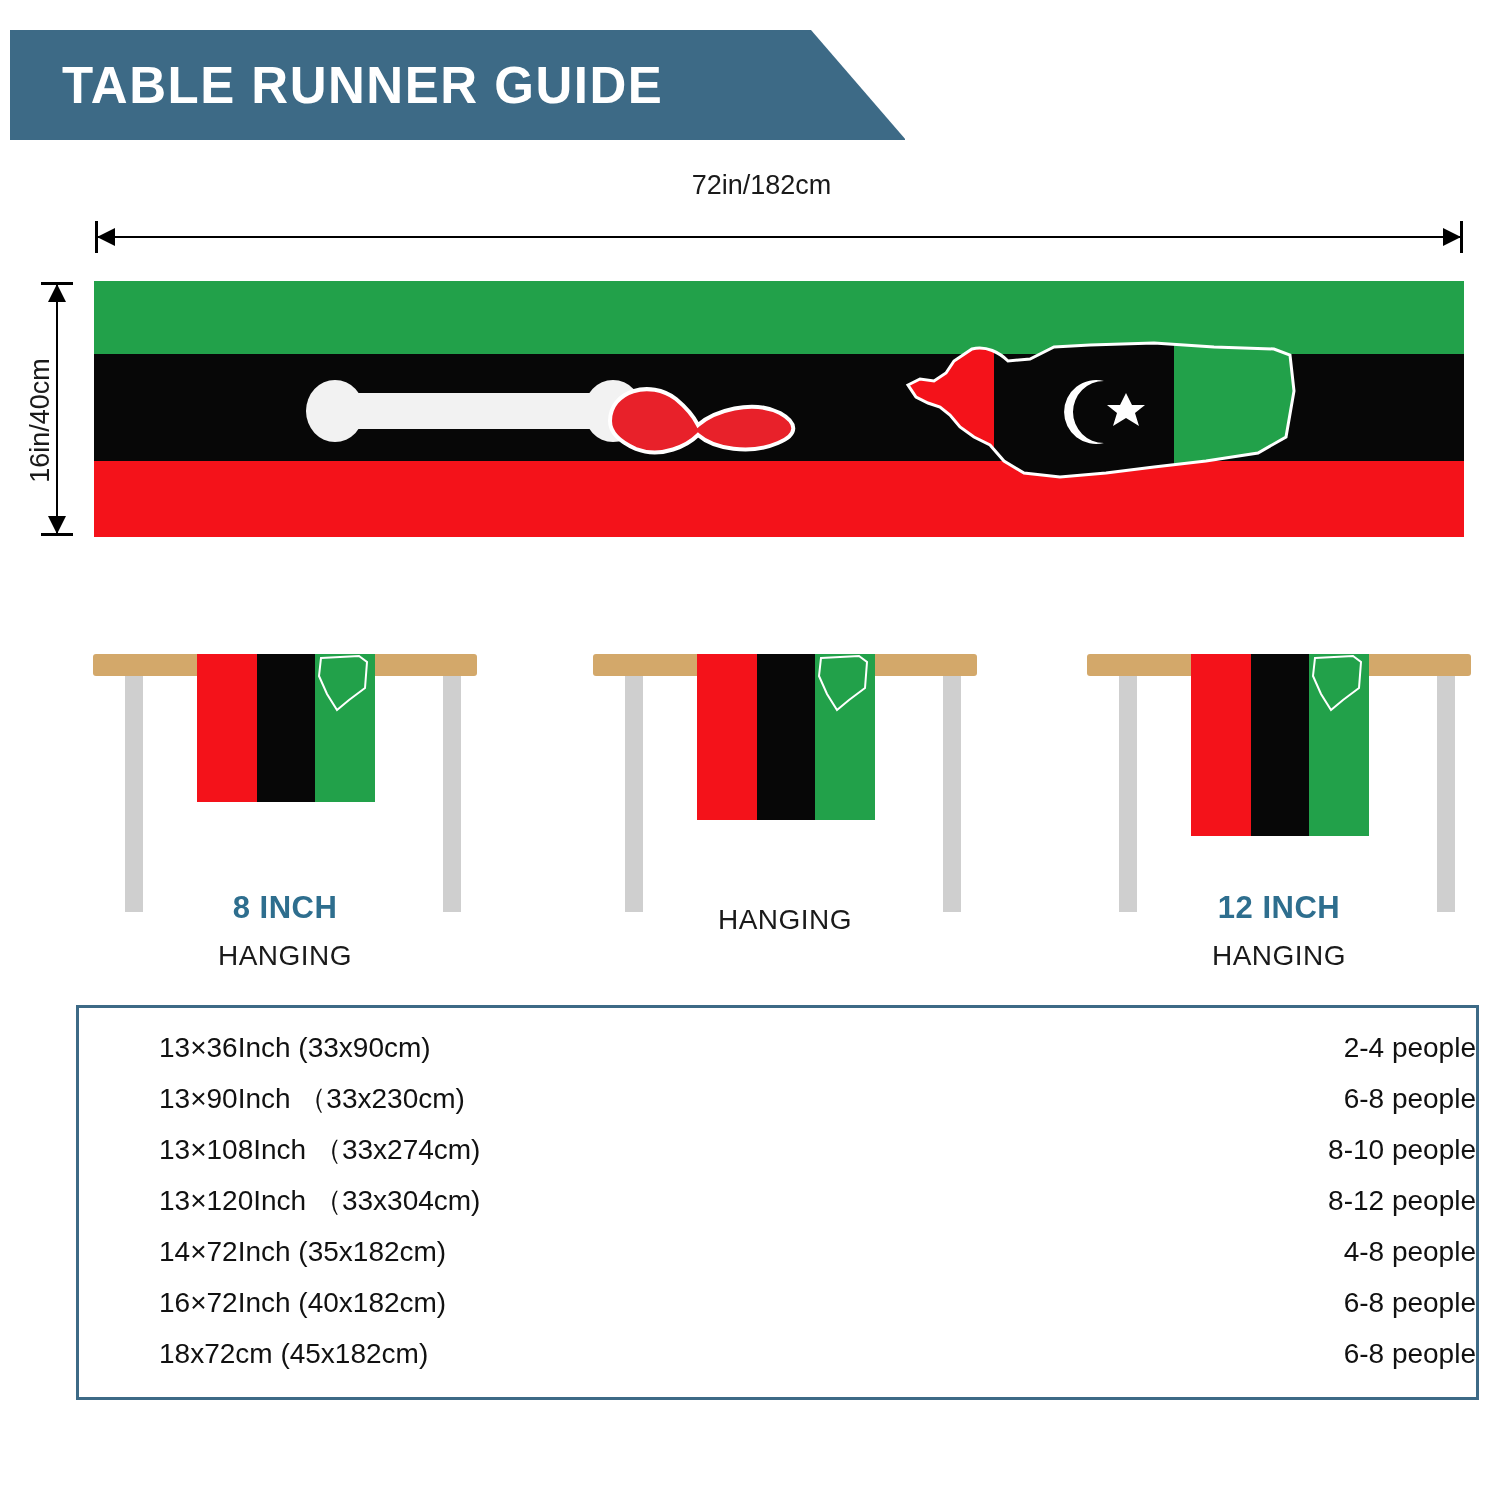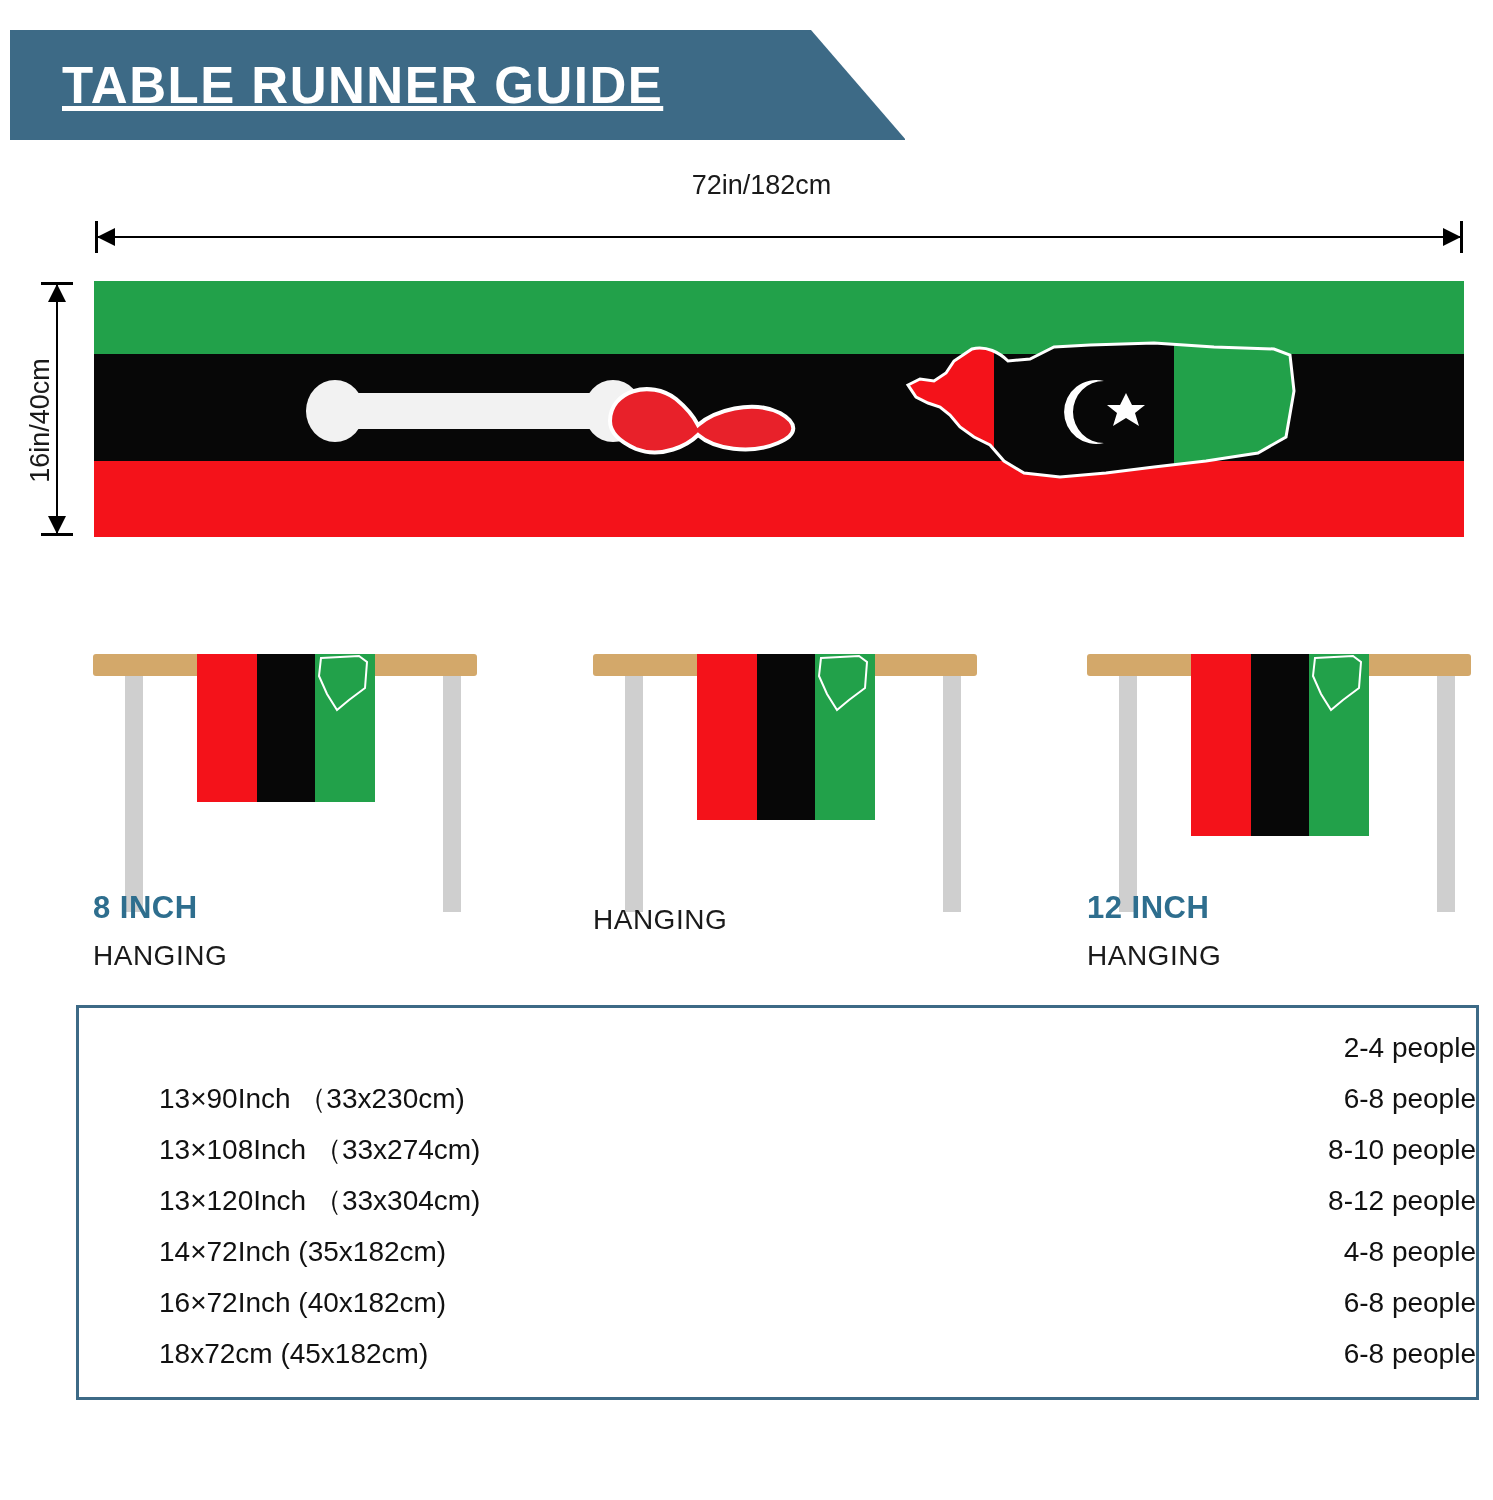--- a/index.html
+++ b/index.html
@@ -36,21 +36,20 @@
     border-top: 110px solid #ffffff;
     border-left: 95px solid transparent;
   }
   .header-title {
     color: #ffffff;
     font-size: 51px;
     font-weight: bold;
     letter-spacing: 1.5px;
     padding-left: 52px;
     white-space: nowrap;
-    text-decoration: underline;
   }
 
   
   .dim-top-label {
     position: absolute;
     left: 0;
     top: 170px;
     width: 1493px;
     text-align: center;
     font-size: 27px;
@@ -207,21 +206,21 @@
   .flag .stripe { height: 100%; }
   .flag .s-red   { width: 33.5%; background: #f4121a; }
   .flag .s-black { width: 33.0%; background: #070707; }
   .flag .s-green { width: 33.5%; background: #22a14a; }
   .flag .mini-map { position: absolute; right: 4px; top: 0; width: 56px; height: 62px; }
 
   .hang-label {
     position: absolute;
     width: 384px;
     left: 0;
-    text-align: left;
+    text-align: center;
   }
   .hang-label .size {
     display: block;
     color: #2e6e8e;
     font-size: 31px;
     font-weight: bold;
     letter-spacing: 0.5px;
   }
   .hang-label .sub {
     display: block;
@@ -371,20 +370,21 @@
   </div>
   <div class="hang-label" style="top:250px">
     <span class="size">12 INCH</span>
     <span class="sub">HANGING</span>
   </div>
 </div>
 
 <div class="size-table">
   <div class="tbody">
     <div class="row">
+      <div class="c-size">13×36Inch (33x90cm)</div>
       <div class="c-persons">2-4 people</div>
     </div>
     <div class="row">
       <div class="c-size">13×90Inch （33x230cm)</div>
       <div class="c-persons">6-8 people</div>
     </div>
     <div class="row">
       <div class="c-size">13×108Inch （33x274cm)</div>
       <div class="c-persons">8-10 people</div>
     </div>

